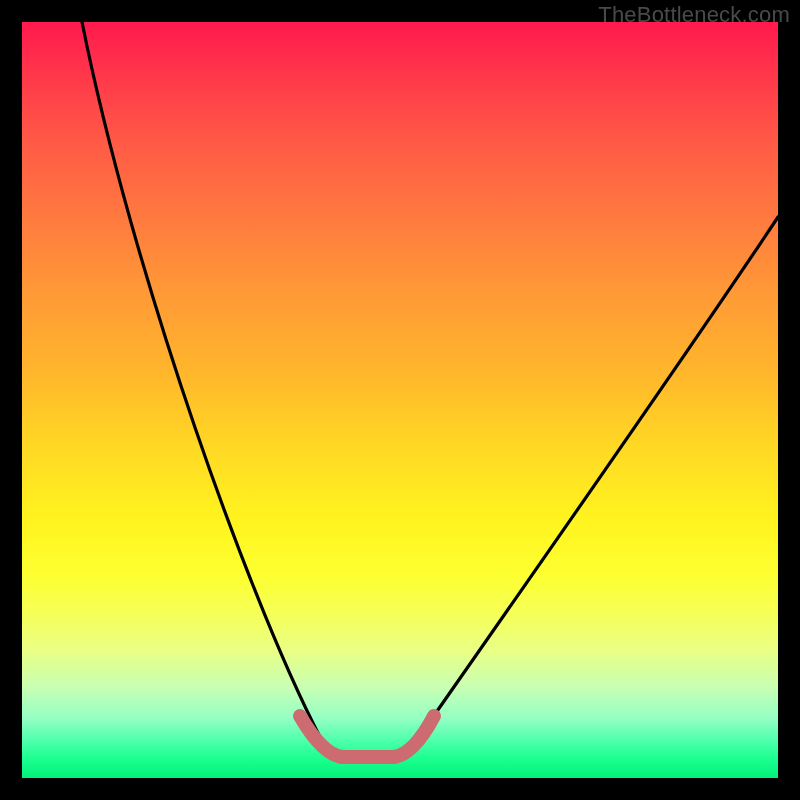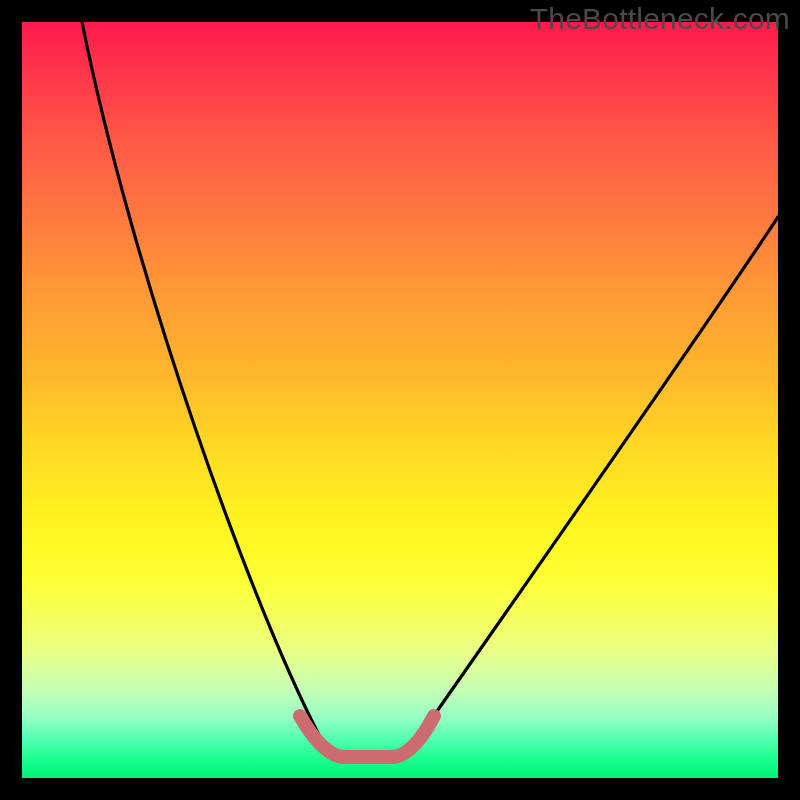--- a/index.html
+++ b/index.html
@@ -34,21 +34,21 @@
       #4fffad 95%,
       #1aff8e 97.5%,
       #02f07a 100%
     );
   }
   .watermark {
     position: absolute;
     top: 2px;
     right: 10px;
     color: #4a4a4a;
-    font-size: 30px;
+    font-size: 22px;
     letter-spacing: 0.2px;
     font-weight: 400;
   }
   svg.curve {
     position: absolute;
     left: 0;
     top: 0;
     width: 756px;
     height: 756px;
     overflow: visible;

